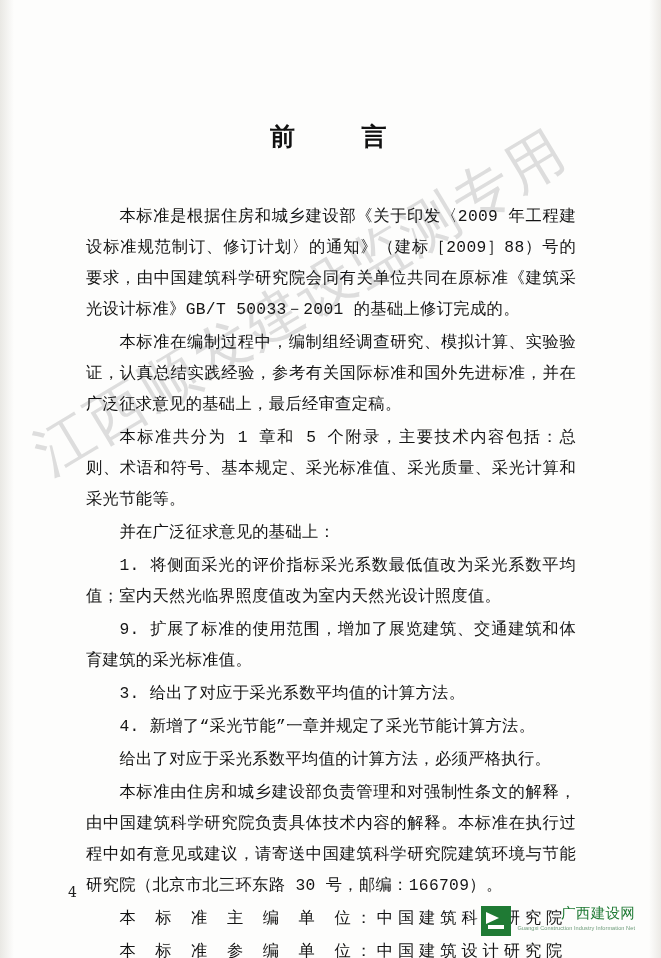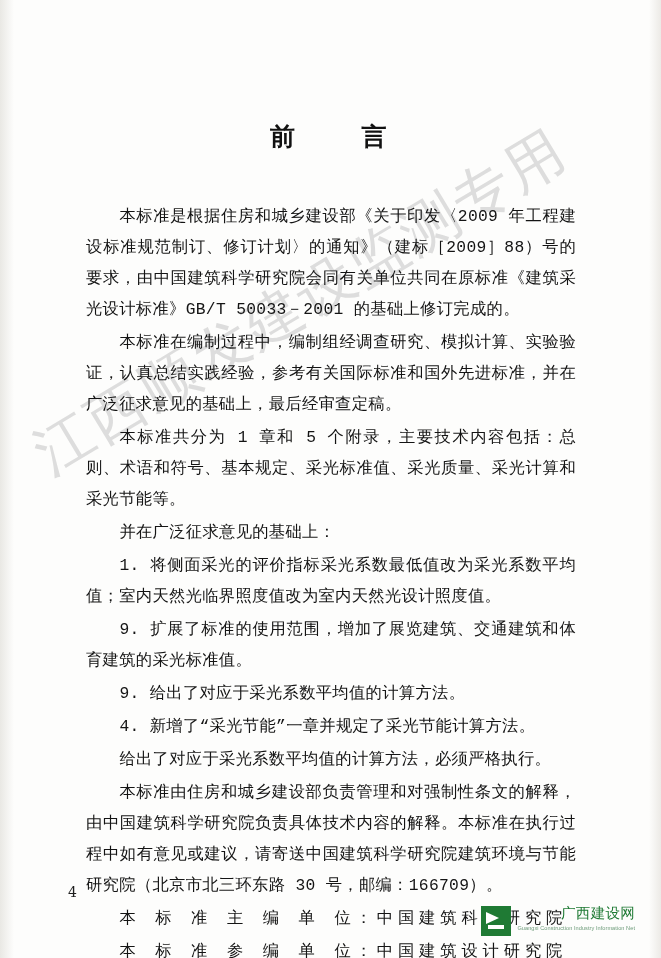--- a/index.html
+++ b/index.html
@@ -164,21 +164,21 @@
   <div class="content">
 
     <h1 class="doc-title">前　　言</h1>
 
     <p class="para">本标准是根据住房和城乡建设部《关于印发〈2009 年工程建设标准规范制订、修订计划〉的通知》（建标［2009］88）号的要求，由中国建筑科学研究院会同有关单位共同在原标准《建筑采光设计标准》GB/T 50033－2001 的基础上修订完成的。</p>
     <p class="para">本标准在编制过程中，编制组经调查研究、模拟计算、实验验证，认真总结实践经验，参考有关国际标准和国外先进标准，并在广泛征求意见的基础上，最后经审查定稿。</p>
     <p class="para">本标准共分为 1 章和 5 个附录，主要技术内容包括：总则、术语和符号、基本规定、采光标准值、采光质量、采光计算和采光节能等。</p>
     <p class="para">并在广泛征求意见的基础上：</p>
     <p class="para">1. 将侧面采光的评价指标采光系数最低值改为采光系数平均值；室内天然光临界照度值改为室内天然光设计照度值。</p>
     <p class="para">9. 扩展了标准的使用范围，增加了展览建筑、交通建筑和体育建筑的采光标准值。</p>
-    <p class="para">9. 给出了对应于采光系数平均值的计算方法。</p>
+    <p class="para">3. 给出了对应于采光系数平均值的计算方法。</p>
     <p class="para">4. 新增了“采光节能”一章并规定了采光节能计算方法。</p>
     <p class="para">给出了对应于采光系数平均值的计算方法，必须严格执行。</p>
     <p class="para">本标准由住房和城乡建设部负责管理和对强制性条文的解释，由中国建筑科学研究院负责具体技术内容的解释。本标准在执行过程中如有意见或建议，请寄送中国建筑科学研究院建筑环境与节能研究院（北京市北三环东路 30 号，邮编：166709）。</p>
     <p class="para spaced">本 标 准 主 编 单 位：中国建筑科学研究院</p>
     <p class="para spaced">本 标 准 参 编 单 位：中国建筑设计研究院</p>
 
   </div>
 
   <div class="page-number">4</div>
 

